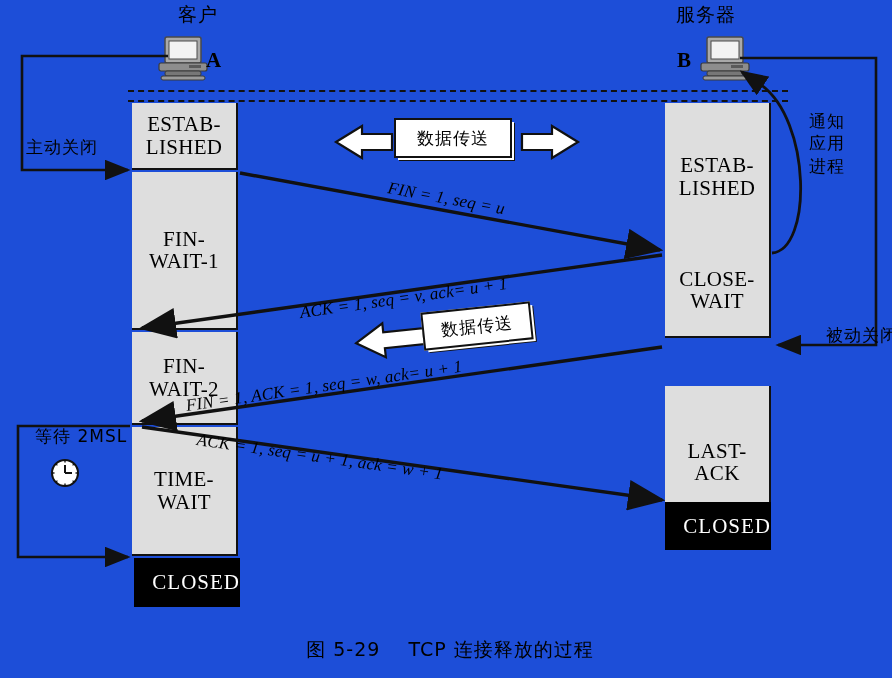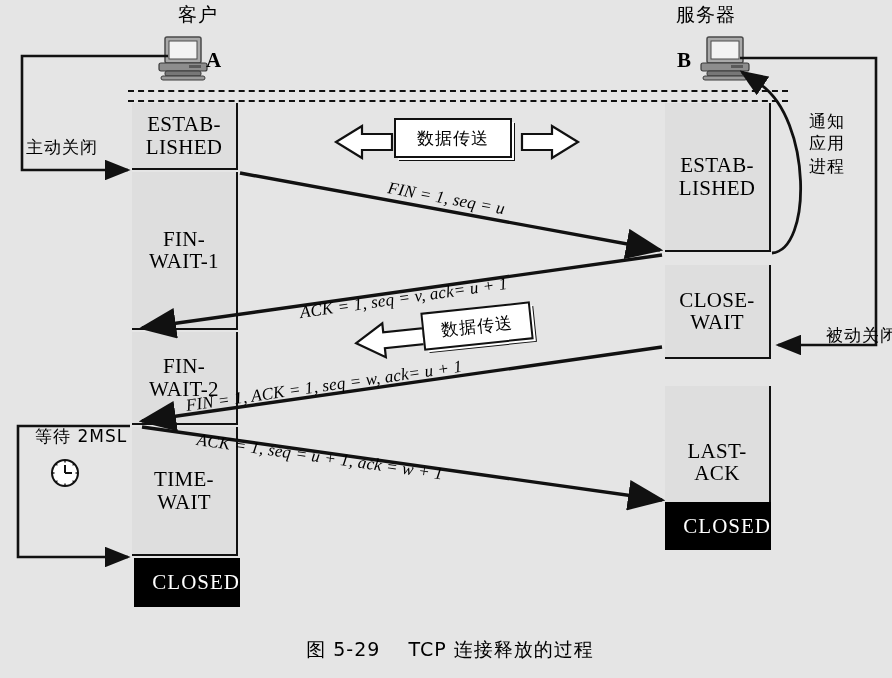--- a/index.html
+++ b/index.html
@@ -8,21 +8,21 @@
     background: #ffffff;
   }
   body {
     font-family: "Liberation Serif", "DejaVu Serif", serif;
     color: #000000;
   }
   #page {
     position: relative;
     width: 892px;
     height: 678px;
-    background: #e5e5e5;
+    background: #1d4ed8;
     overflow: hidden;
   }
   .abs { position: absolute; }
 
   
   .host-title {
     font-size: 19px;
     font-weight: normal;
     letter-spacing: 1px;
     white-space: nowrap;
@@ -165,21 +165,21 @@
   <div class="abs state-box" style="left:132px; top:427px; width:106px; height:129px;">
     <span>TIME-<br>WAIT</span>
   </div>
   <div class="abs state-closed" style="left:134px; top:558px; width:106px; height:49px;">
     <span>CLOSED</span>
   </div>
 
   <div class="abs state-box" style="left:665px; top:103px; width:106px; height:149px;">
     <span>ESTAB-<br>LISHED</span>
   </div>
-  <div class="abs state-box" style="left:665px; top:265px; width:106px; height:94px;">
+  <div class="abs state-box" style="left:665px; top:244px; width:106px; height:94px;">
     <span>CLOSE-<br>WAIT</span>
   </div>
   <div class="abs state-box" style="left:665px; top:346px; width:106px; height:154px;margin-top:40px;">
     <span>LAST-<br>ACK</span>
   </div>
   <div class="abs state-closed" style="left:665px; top:502px; width:106px; height:48px;">
     <span>CLOSED</span>
   </div>
 
   <svg class="abs" style="left:0; top:0;" width="892" height="678">

